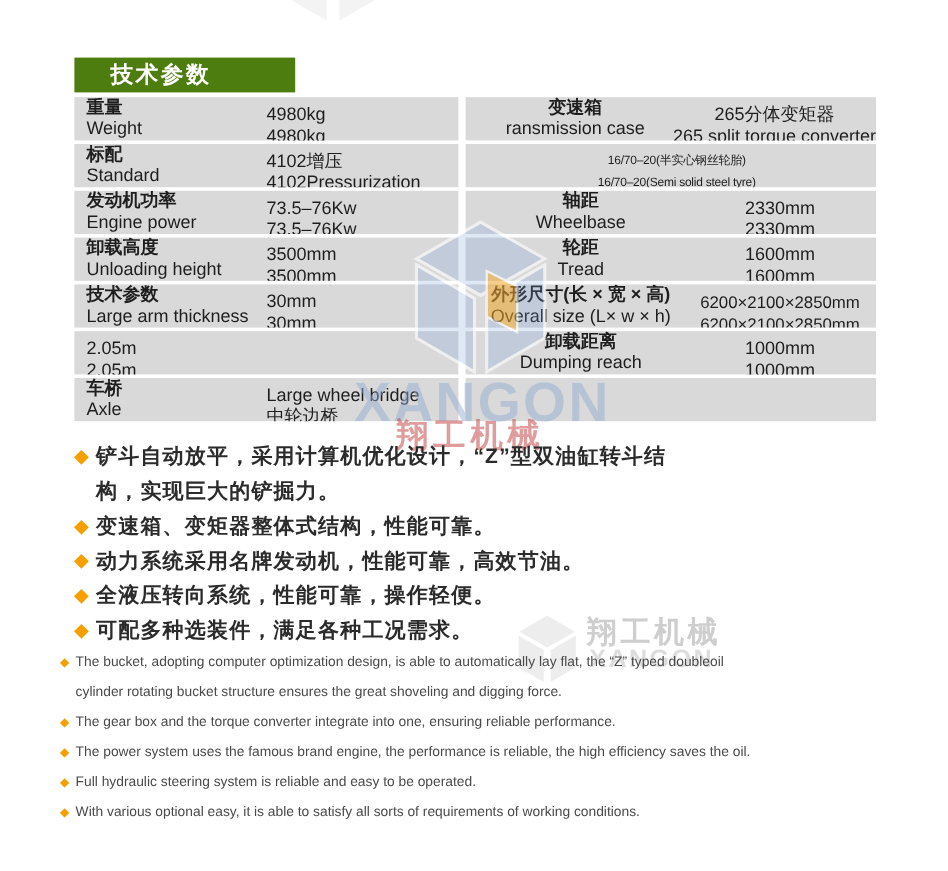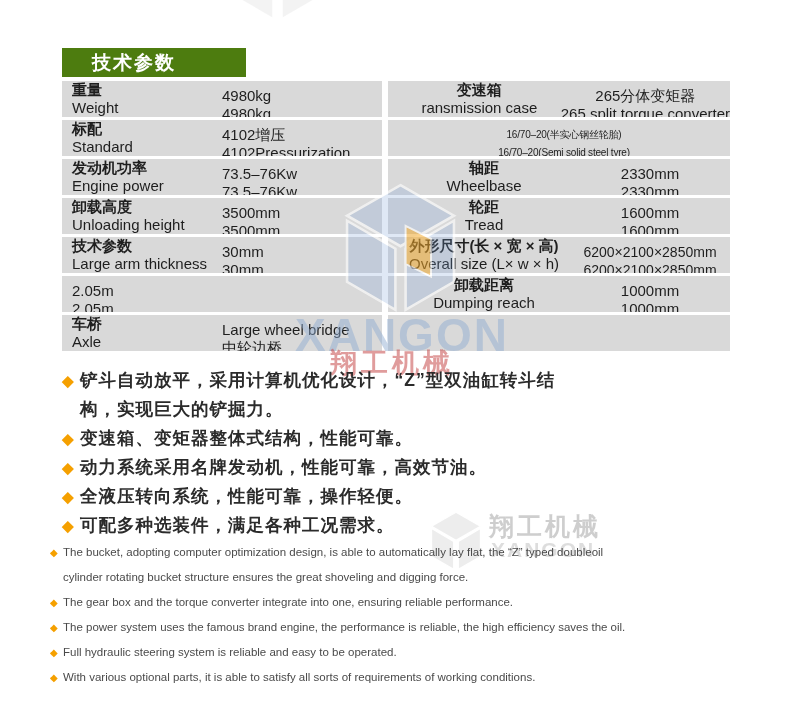--- a/index.html
+++ b/index.html
@@ -288,14 +288,14 @@
   <li><i class="diamond">◆</i><span>动力系统采用名牌发动机，性能可靠，高效节油。</span></li>
   <li><i class="diamond">◆</i><span>全液压转向系统，性能可靠，操作轻便。</span></li>
   <li><i class="diamond">◆</i><span>可配多种选装件，满足各种工况需求。</span></li>
 </ul>
 
 <ul class="bullets-en">
   <li><i class="diamond">◆</i><span>The bucket, adopting computer optimization design, is able to automatically lay flat, the “Z” typed doubleoil cylinder rotating bucket structure ensures the great shoveling and digging force.</span></li>
   <li><i class="diamond">◆</i><span>The gear box and the torque converter integrate into one, ensuring reliable performance.</span></li>
   <li><i class="diamond">◆</i><span>The power system uses the famous brand engine, the performance is reliable, the high efficiency saves the oil.</span></li>
   <li><i class="diamond">◆</i><span>Full hydraulic steering system is reliable and easy to be operated.</span></li>
-  <li><i class="diamond">◆</i><span>With various optional parts, it is able to satisfy all sorts of requirements of working conditions.</span></li>
+  <li><i class="diamond">◆</i><span>With various optional easy, it is able to satisfy all sorts of requirements of working conditions.</span></li>
 </ul>
 
 </body></html>

